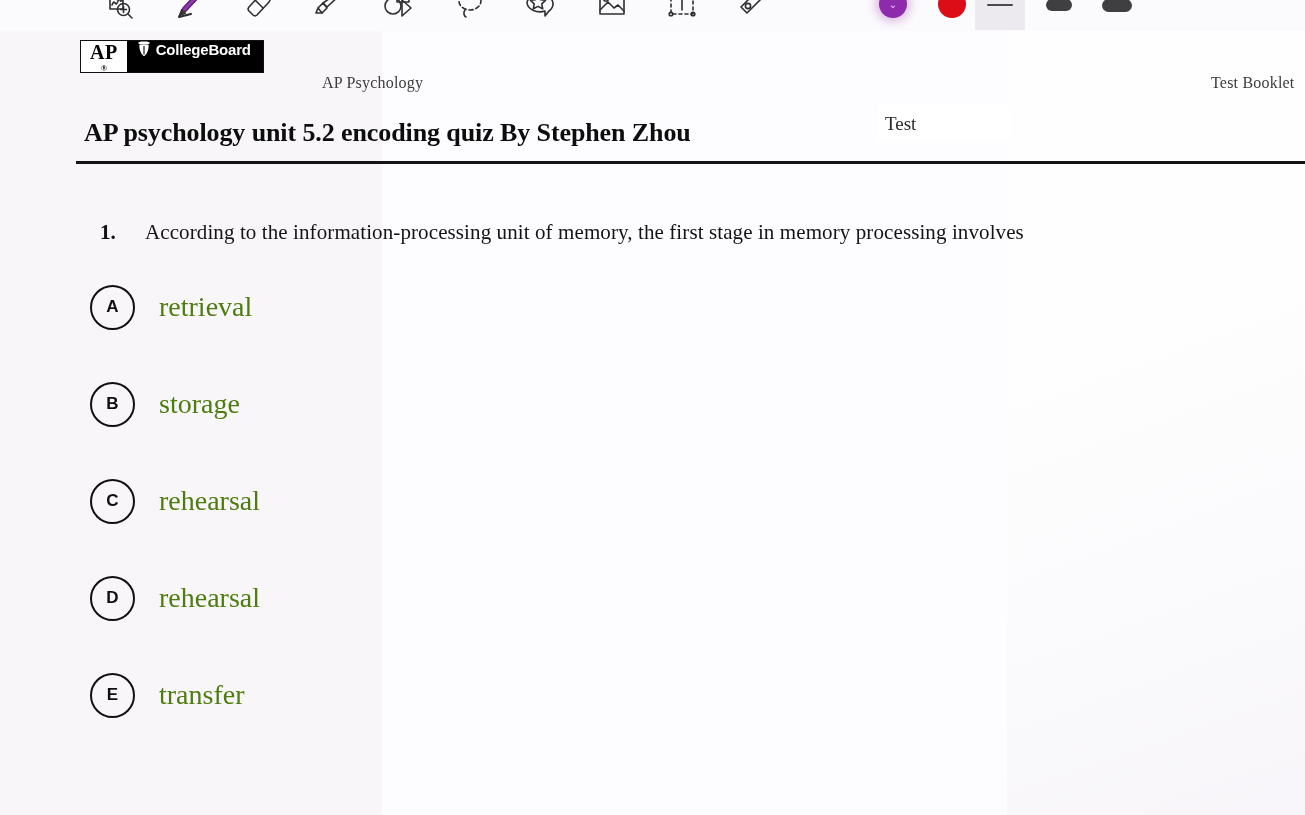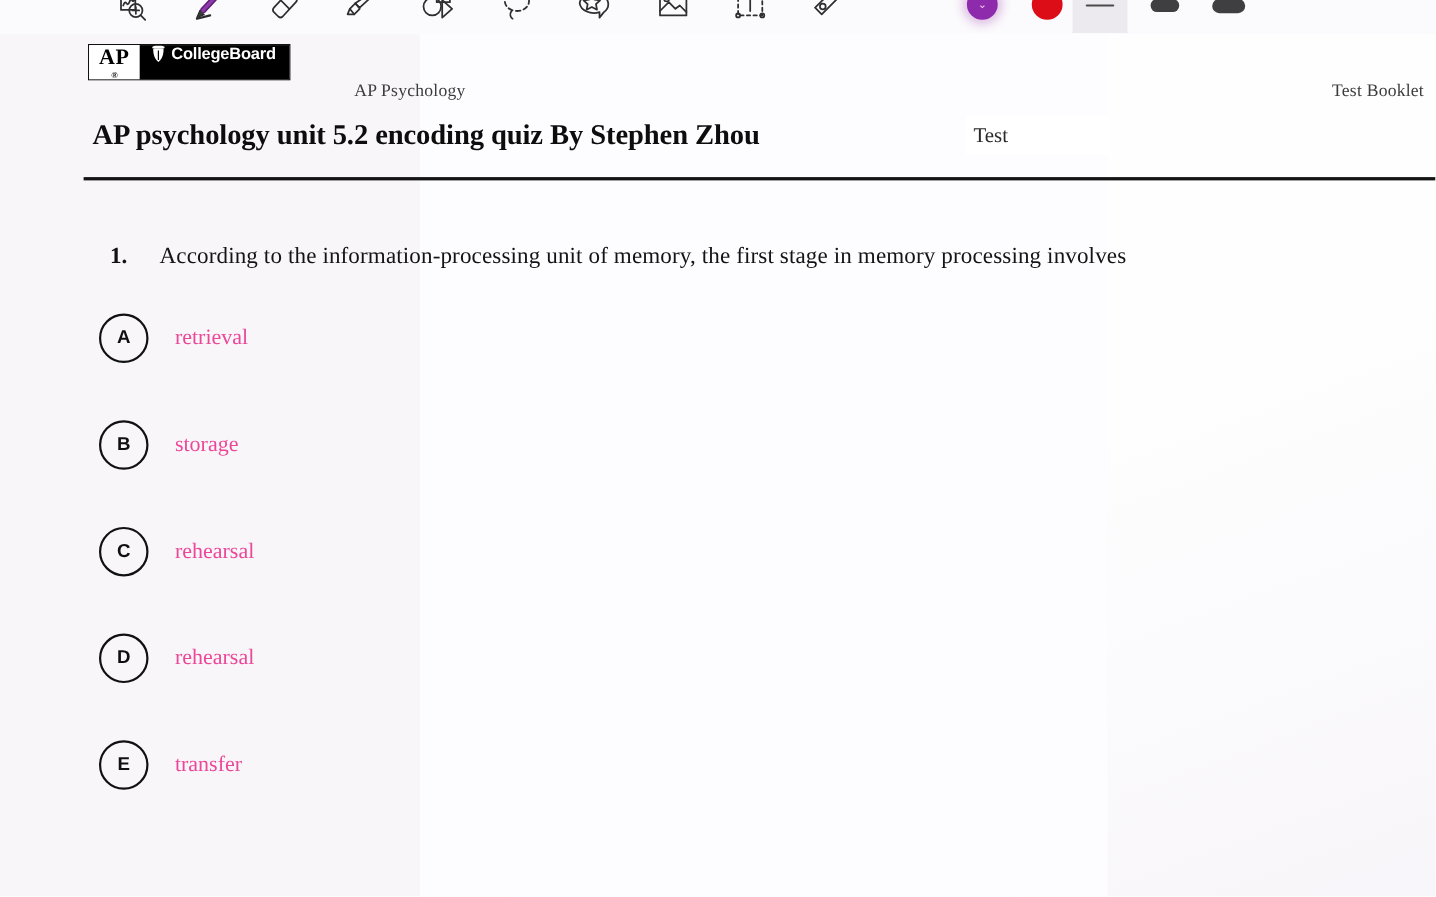--- a/index.html
+++ b/index.html
@@ -219,21 +219,21 @@
     white-space: nowrap;
     font-family: "Liberation Serif", serif;
     font-size: 16px;
     color: #3c3c3c;
     letter-spacing: .2px;
   }
 
   .doc-title {
     position: absolute;
     left: 84px;
-    top: 77px;
+    top: 87px;
     font-family: "Liberation Serif", serif;
     font-weight: bold;
     font-size: 26px;
     color: #0d0d0d;
     letter-spacing: -.1px;
     white-space: nowrap;
   }
 
   .name-label {
     position: absolute;
@@ -315,22 +315,22 @@
     font-family: "Liberation Sans", sans-serif;
     font-weight: bold;
     font-size: 17px;
     color: #0f0f0f;
     flex: none;
     background: transparent;
   }
   .choice-text {
     margin-left: 24px;
     font-family: "Liberation Serif", serif;
-    font-size: 20px;
-    color: #ec4899;
+    font-size: 28px;
+    color: #4d7c0f;
   }
 </style>
 </head>
 <body>
 
 <div id="page-root">
 
   <div class="bg-band-left"></div>
   <div class="bg-band-mid"></div>
   <div class="bg-band-right"></div>

